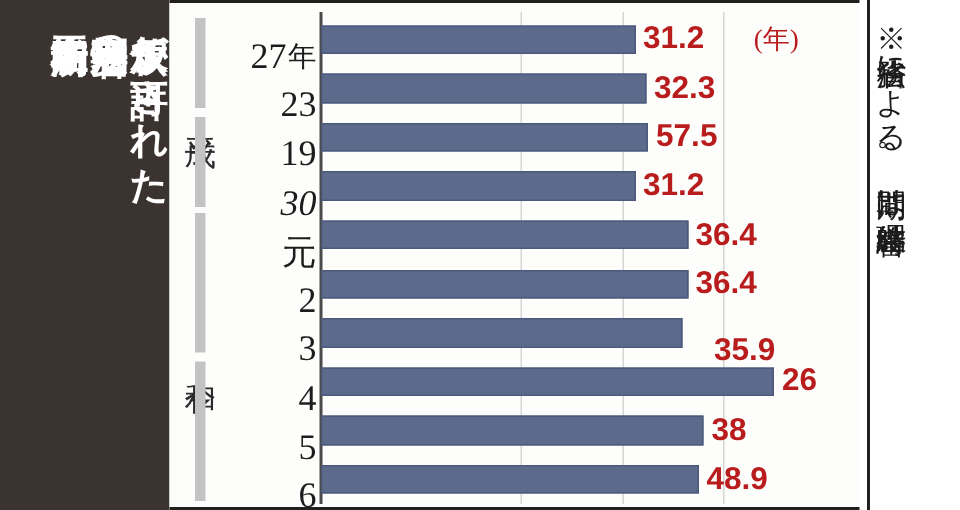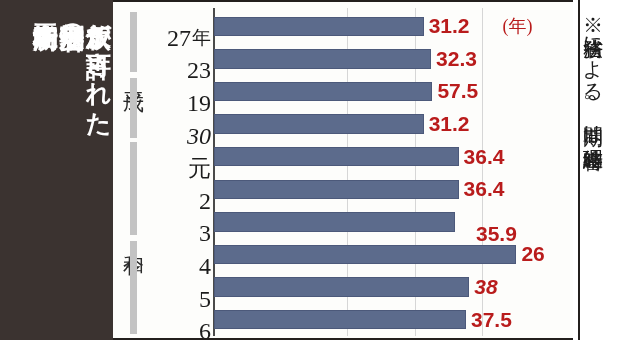--- a/index.html
+++ b/index.html
@@ -269,26 +269,26 @@
         </div>
         <div class="bar" style="left: 1px; top: 210.12px; width: 241.248px; height: 19.56px; background: rgb(92, 107, 140);"></div>
         <div class="bar-value" style="left: 263px; top: 203.6px; height: 32.6px; margin-top: 12px;">
           <span>35.9</span>
         </div>
         <div class="bar" style="left: 1px; top: 242.72px; width: 302.4px; height: 19.56px; background: rgb(92, 107, 140);"></div>
         <div class="bar-value" style="left: 308.4px; top: 236.2px; height: 32.6px;">
           <span>26</span>
         </div>
         <div class="bar" style="left: 1px; top: 275.32px; width: 255.36px; height: 19.56px; background: rgb(92, 107, 140);"></div>
-        <div class="bar-value" style="left: 261.36px; top: 268.8px; height: 32.6px; font-style: italic;">
+        <div class="bar-value" style="left: 261.36px; top: 268.8px; height: 32.6px;">
           <span>38</span>
         </div>
         <div class="bar" style="left: 1px; top: 307.92px; width: 252px; height: 19.56px; background: rgb(92, 107, 140);"></div>
         <div class="bar-value" style="left: 258px; top: 301.4px; height: 32.6px;">
-          <span>37.5</span>
+          <span>48.9</span>
         </div>
       </div>
 
   </div>
 
   <div id="note-panel">
     <div id="note-text">※法務省による。期間は審理終結時</div>
   </div>
 
 </div>

